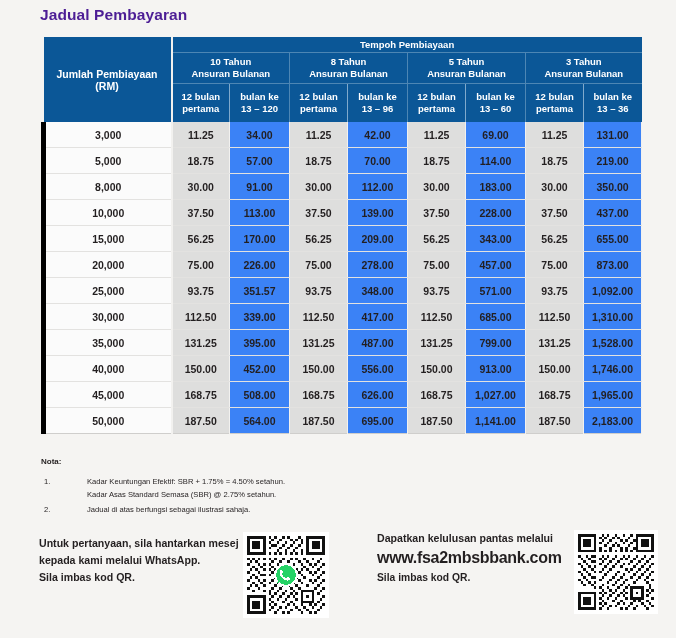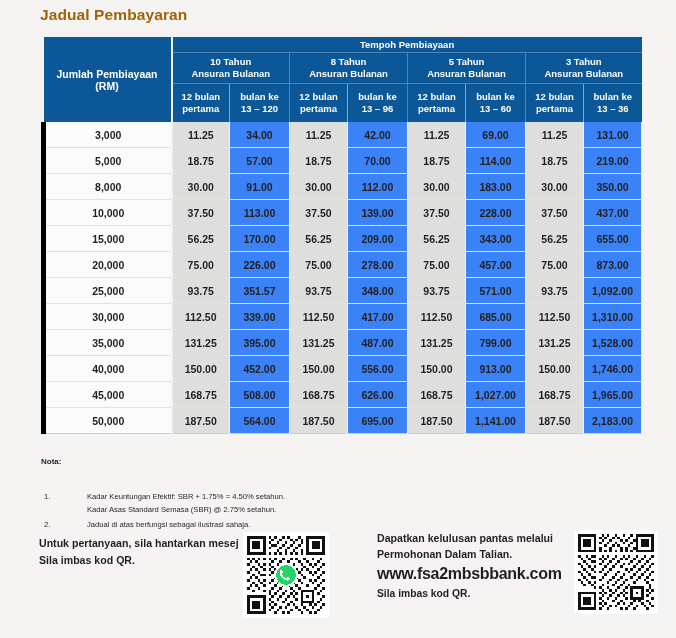--- a/index.html
+++ b/index.html
@@ -22,21 +22,21 @@
   }
 
   
   .page-title {
     position: absolute;
     left: 40px;
     top: 6px;
     font-size: 15.5px;
     font-weight: bold;
     letter-spacing: 0.1px;
-    color: #a16207;
+    color: #4c1d95;
   }
 
   
   .table-wrap {
     position: absolute;
     left: 41px;
     top: 37px;
     width: 598px;
   }
   table.sched {
@@ -123,21 +123,21 @@
     left: 41px;
     top: 455px;
     width: 420px;
     font-size: 7.6px;
     color: #231f20;
     line-height: 13px;
   }
   .notes-title {
     font-weight: bold;
     font-size: 8px;
-    margin-bottom: 22px;
+    margin-bottom: 7px;
   }
   .note-row {
     display: flex;
     margin-bottom: 2px;
   }
   .note-num {
     width: 14px;
     flex: 0 0 14px;
     text-align: left;
     padding-left: 3px;
@@ -421,20 +421,21 @@
           <div class="note-body">
             <span class="note-line">Jadual di atas berfungsi sebagai ilustrasi sahaja.</span>
           </div>
         </div>
       </div>
   </div>
 
   <div class="promo promo-left">
     <div class="promo-text">
       <span class="note-line">Untuk pertanyaan, sila hantarkan mesej</span>
+      <span class="note-line">kepada kami melalui WhatsApp.</span>
       <span class="note-line">Sila imbas kod QR.</span>
     </div>
   </div>
 
   <div class="qr qr-wa">
     <svg viewBox="0 0 29 29" shape-rendering="crispEdges">
       <rect width="29" height="29" fill="#ffffff"></rect>
       <g fill="#111111">
 
         <rect x="0" y="0" width="7" height="1"></rect>
@@ -662,21 +663,20 @@
         <circle cx="14.5" cy="14.5" r="3.7" fill="#25d366"></circle>
         <path d="M13.0 12.5c-.25 0-.45.1-.6.3-.2.28-.35.6-.3 1.05.06.62.42 1.28.95 1.8.55.55 1.22.9 1.83.94.44.03.74-.12 1-.33.17-.14.25-.3.2-.45-.03-.1-.12-.17-.27-.26l-.6-.32c-.15-.08-.27-.05-.37.06l-.23.27c-.08.1-.17.12-.3.06-.3-.14-.62-.37-.87-.64-.24-.26-.42-.53-.52-.78-.05-.12-.02-.21.07-.29l.25-.22c.1-.09.12-.2.06-.34l-.3-.6c-.08-.16-.16-.23-.28-.25h-.02z" fill="#ffffff"></path>
         <path d="M12.2 17.2l-1.0.28.3-.95" fill="#25d366"></path>
       </g>
     </svg>
   </div>
 
   <div class="promo promo-right">
     <div>
       <div class="promo-text light">Dapatkan kelulusan pantas melalui</div>
-      <div class="promo-text light">Permohonan Dalam Talian.</div>
       <div class="promo-url">www.fsa2mbsbbank.com</div>
       <div class="promo-sub">Sila imbas kod QR.</div>
     </div>
   </div>
 
   <div class="qr qr-web">
     <svg viewBox="0 0 29 29" shape-rendering="crispEdges">
       <rect width="29" height="29" fill="#ffffff"></rect>
       <g fill="#111111">
 

